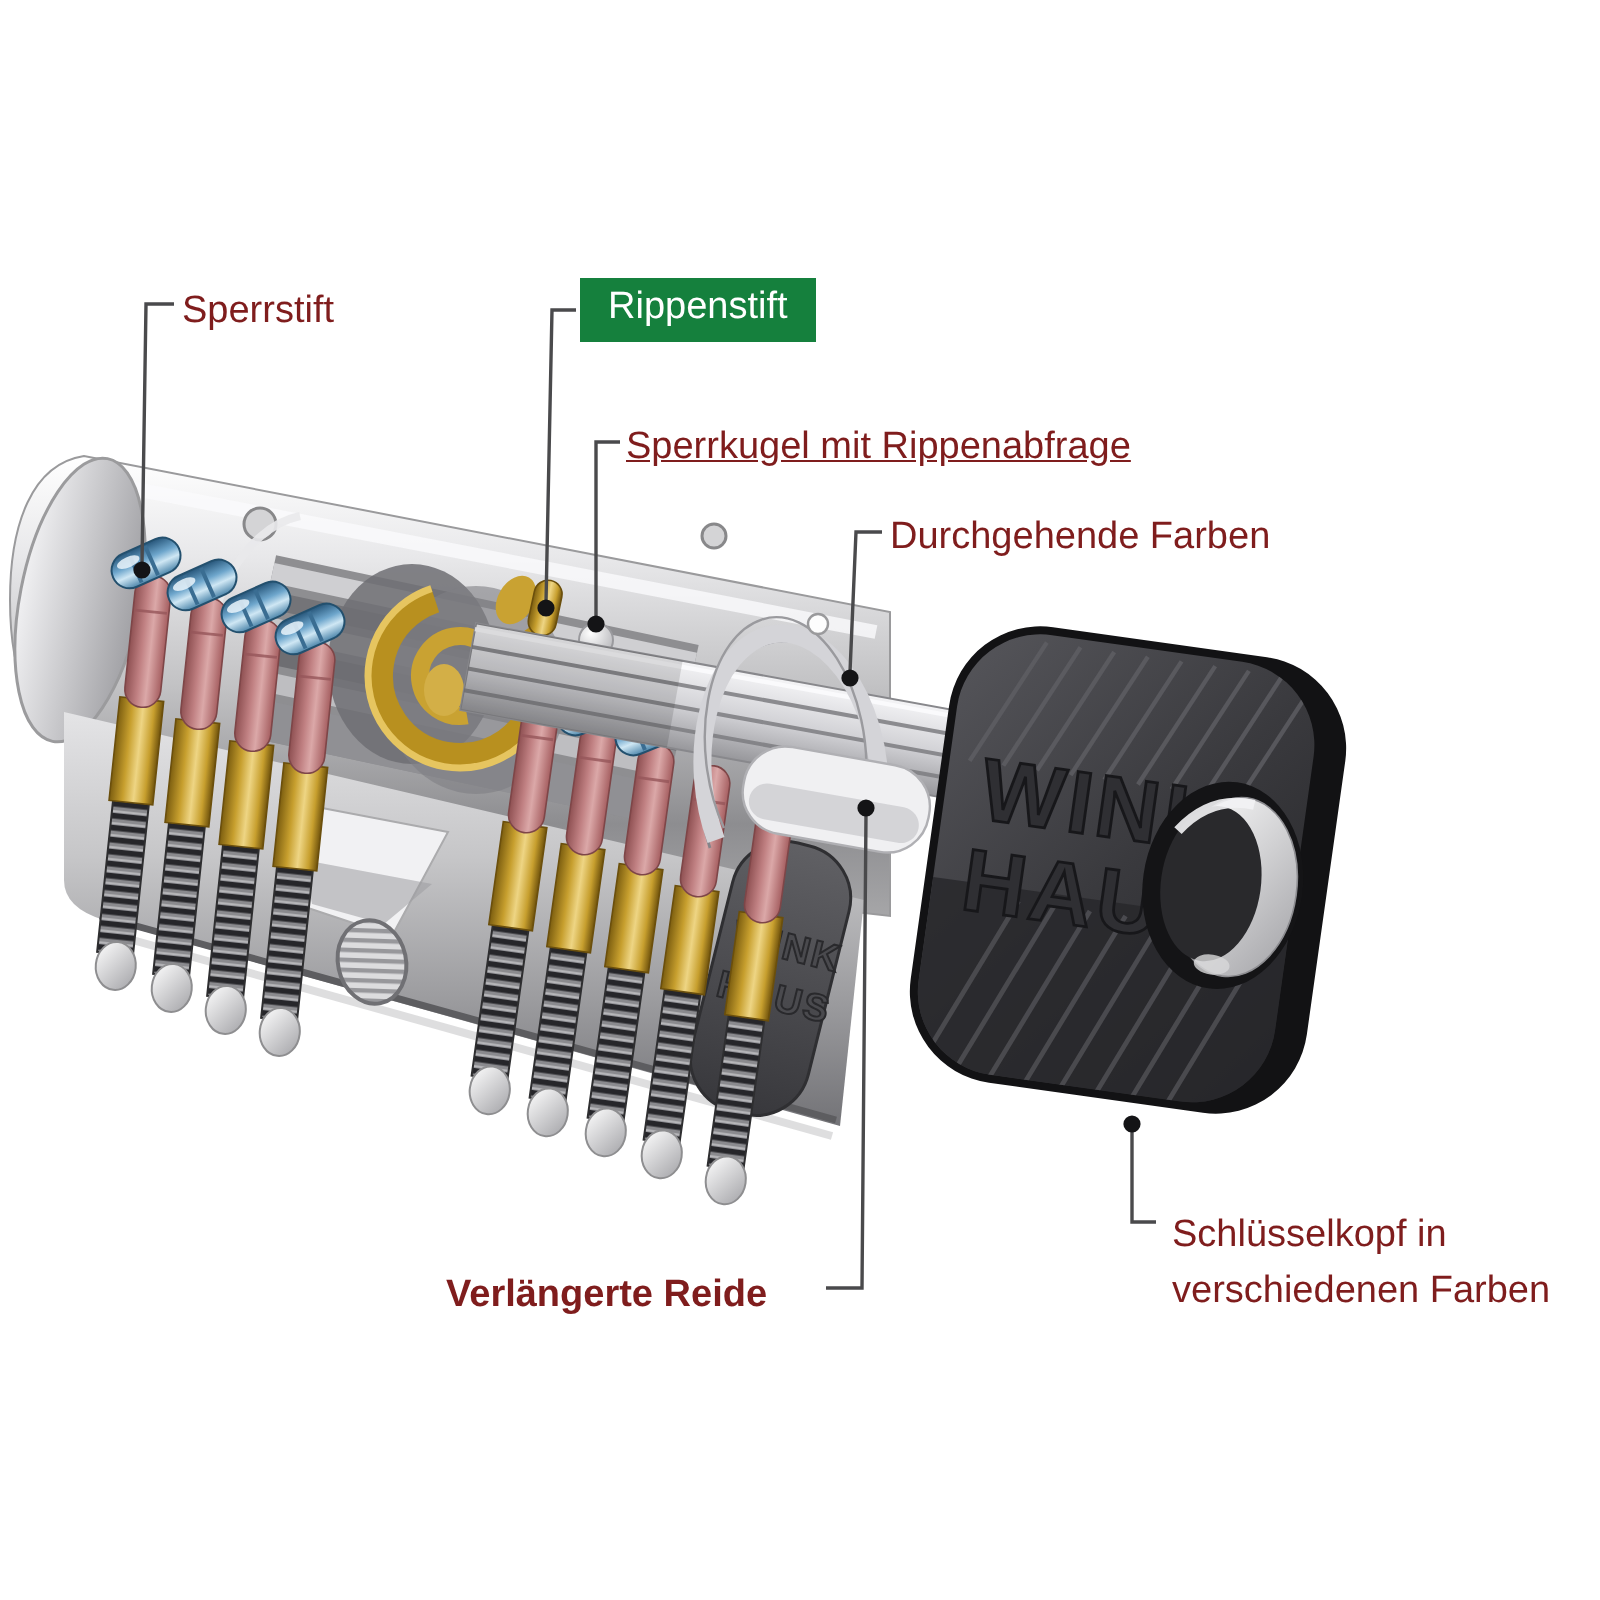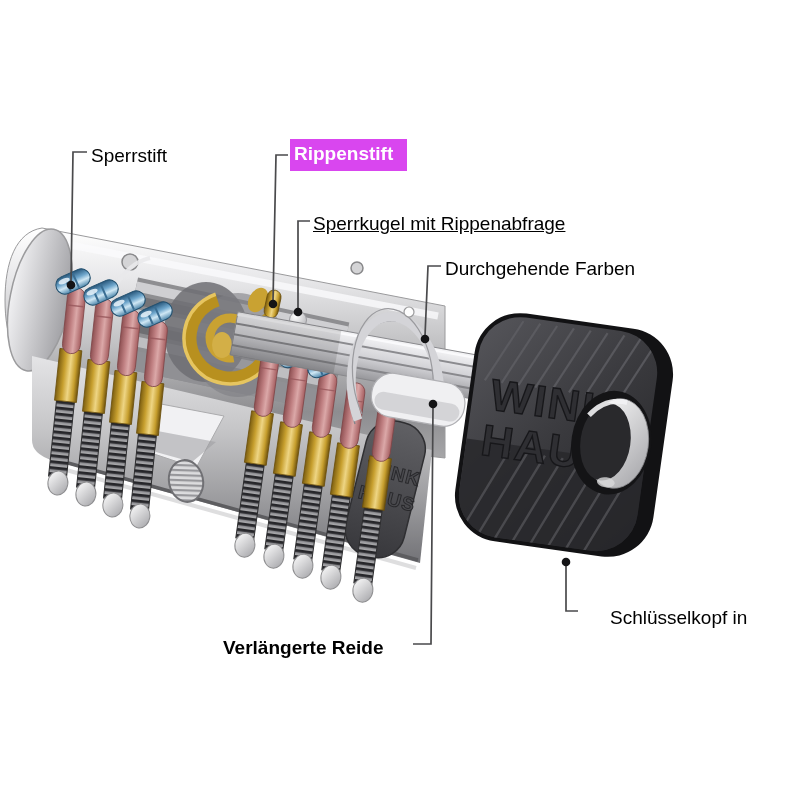--- a/index.html
+++ b/index.html
@@ -1,21 +1,21 @@
 <!DOCTYPE html>
 <html><head>
 <meta charset="utf-8">
 <style>
   html,body{margin:0;padding:0;background:#fff;}
   #stage{position:relative;width:800px;height:800px;background:#fff;overflow:hidden;
          font-family:"Liberation Sans", sans-serif;}
   #art{position:absolute;left:0;top:0;}
-  .lbl{position:absolute;font-size:19px;line-height:26px;color:#000000;white-space:nowrap;}
-  .lbl-box{position:absolute;font-size:19px;font-weight:bold;color:#ffffff;
-           background:#d946ef;padding:4px 14px 6px 4px;white-space:nowrap;}
+  .lbl{position:absolute;font-size:19px;line-height:26px;color:#7f1d1d;white-space:nowrap;}
+  .lbl-box{position:absolute;font-size:19px;font-weight:normal;color:#ffffff;
+           background:#15803d;padding:4px 14px 6px 14px;white-space:nowrap;}
   svg text{font-family:"Liberation Sans", sans-serif;}
 </style>
 </head>
 <body>
 
 <div id="stage">
 
 <svg id="art" width="800" height="800" viewBox="0 0 800 800">
   <defs>
     <linearGradient id="barrelGrad" x1="0" y1="0" x2="0" y2="1">
@@ -258,17 +258,18 @@
 <div class="lbl" style="left:91px;top:143px;">Sperrstift</div>
 
 <div class="lbl-box" style="left:290px;top:139px;">Rippenstift</div>
 
 <div class="lbl" style="left:313px;top:211px;text-decoration:underline;">Sperrkugel mit Rippenabfrage</div>
 
 <div class="lbl" style="left:445px;top:256px;">Durchgehende Farben</div>
 
 <div class="lbl" style="left:223px;top:635px;font-weight:bold;">Verlängerte Reide</div>
 
-<div class="lbl" style="left:586px;top:604px;line-height:28px;margin-left:24px;">
+<div class="lbl" style="left:586px;top:604px;line-height:28px;">
   <div>Schlüsselkopf in</div>
+  <div>verschiedenen Farben</div>
 </div>
 
 </div>
 
 </body></html>

